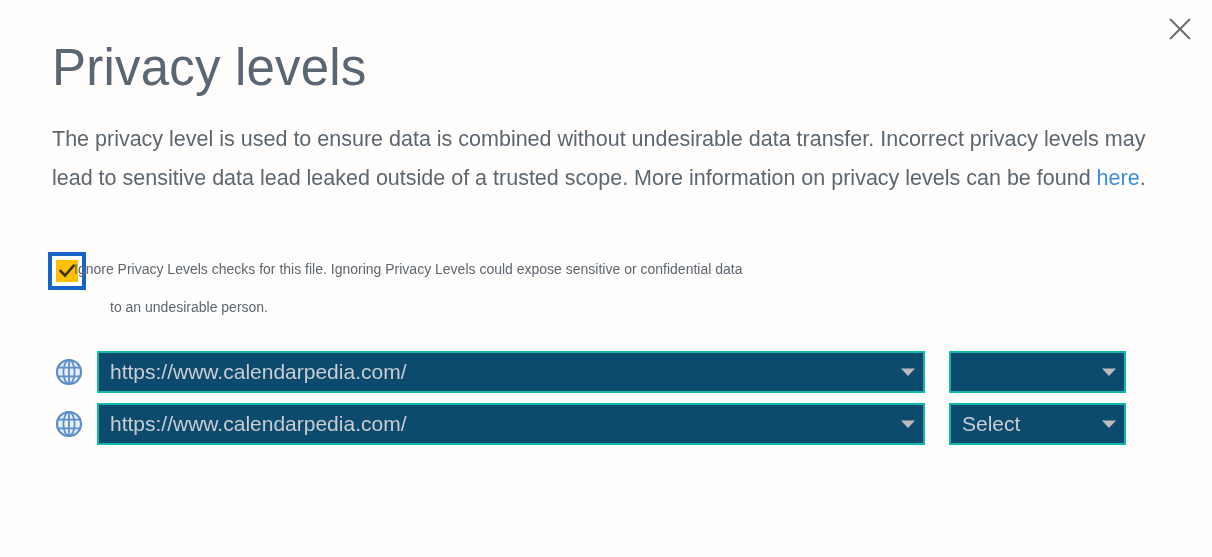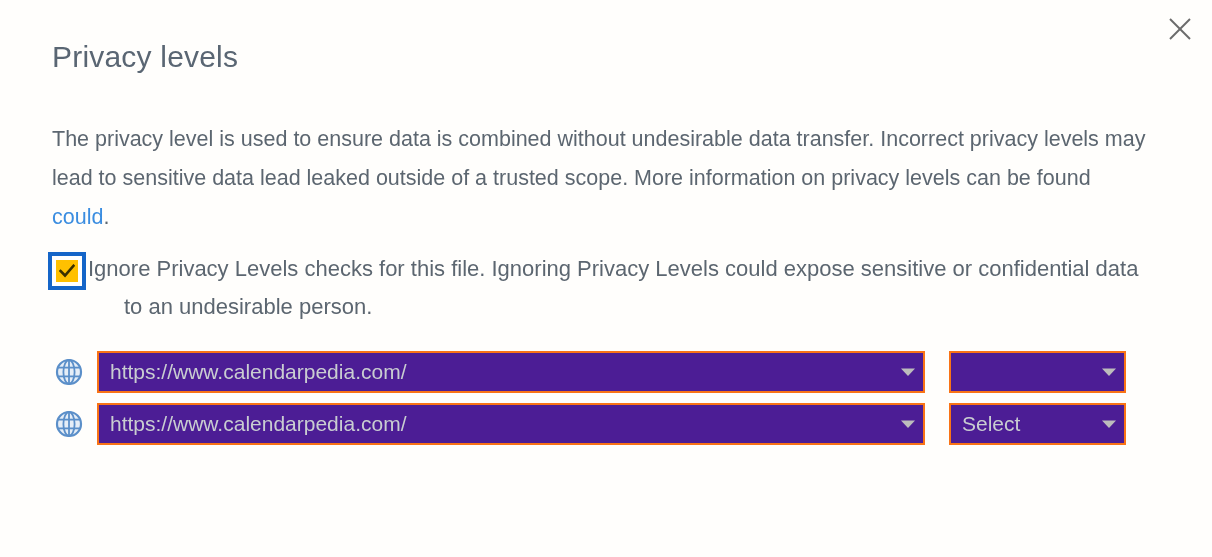--- a/index.html
+++ b/index.html
@@ -57,21 +57,21 @@
     border: none;
     padding: 0;
   }
   .close-btn svg { display: block; }
 
   
   .title {
     position: absolute;
     left: 52px;
     top: 40px;
-    font-size: 30px;
+    font-size: 51px;
     font-weight: 400;
     color: #5a6673;
     letter-spacing: 0.2px;
     line-height: 1.1;
     white-space: nowrap;
   }
 
   
   .description {
     position: absolute;
@@ -112,24 +112,24 @@
     height: 22px;
     background: #ffc000;
     display: flex;
     align-items: center;
     justify-content: center;
     cursor: pointer;
   }
   .checkbox svg { display: block; }
   .check-label {
     position: absolute;
-    left: 38px;
+    left: 24px;
     top: 0;
     width: 1125px;
-    font-size: 22px;
+    font-size: 14px;
     line-height: 38px;
     color: #5c6670;
     text-indent: 2px;
   }
   .check-label .l2 {
     display: block;
     padding-left: 38px;
     text-indent: 0;
   }
 
@@ -153,22 +153,22 @@
     flex: 0 0 34px;
     display: flex;
     align-items: center;
     justify-content: center;
   }
   .globe-icon svg { display: block; }
 
   .combo {
     position: relative;
     height: 42px;
-    background: #4c1d95;
-    border: 2px solid #f97316;
+    background: #0c4a6e;
+    border: 2px solid #14b8a6;
     display: flex;
     align-items: center;
     cursor: pointer;
   }
   .combo.url { width: 828px; }
   .combo.level { width: 177px; margin-left: 24px; }
   .combo-text {
     font-size: 21px;
     color: #c9cdd1;
     padding-left: 11px;
@@ -206,21 +206,21 @@
   <button class="close-btn" aria-label="Close" title="Close">
     <svg width="26" height="26" viewBox="0 0 26 26">
       <line x1="3" y1="3" x2="23" y2="23" stroke="#6b6b6b" stroke-width="1.9"></line>
       <line x1="23" y1="3" x2="3" y2="23" stroke="#6b6b6b" stroke-width="1.9"></line>
     </svg>
   </button>
 
   <div class="title">Privacy levels</div>
 
   <div class="description">
-    <span>The privacy level is used to ensure data is combined without undesirable data transfer. Incorrect privacy levels may lead to sensitive data lead leaked outside of a trusted scope. More information on privacy levels can be found </span><a class="link" href="#">could</a><span>.</span>
+    <span>The privacy level is used to ensure data is combined without undesirable data transfer. Incorrect privacy levels may lead to sensitive data lead leaked outside of a trusted scope. More information on privacy levels can be found </span><a class="link" href="#">here</a><span>.</span>
   </div>
 
   <div class="check-row">
     <div class="check-highlight">
       <div class="checkbox">
         <svg width="16" height="14" viewBox="0 0 16 14">
           <polyline points="1.5,7 6,11.5 14.5,1.8" fill="none" stroke="#3a3000" stroke-width="2.6" stroke-linecap="square" stroke-linejoin="miter"></polyline>
         </svg>
       </div>
     </div>

